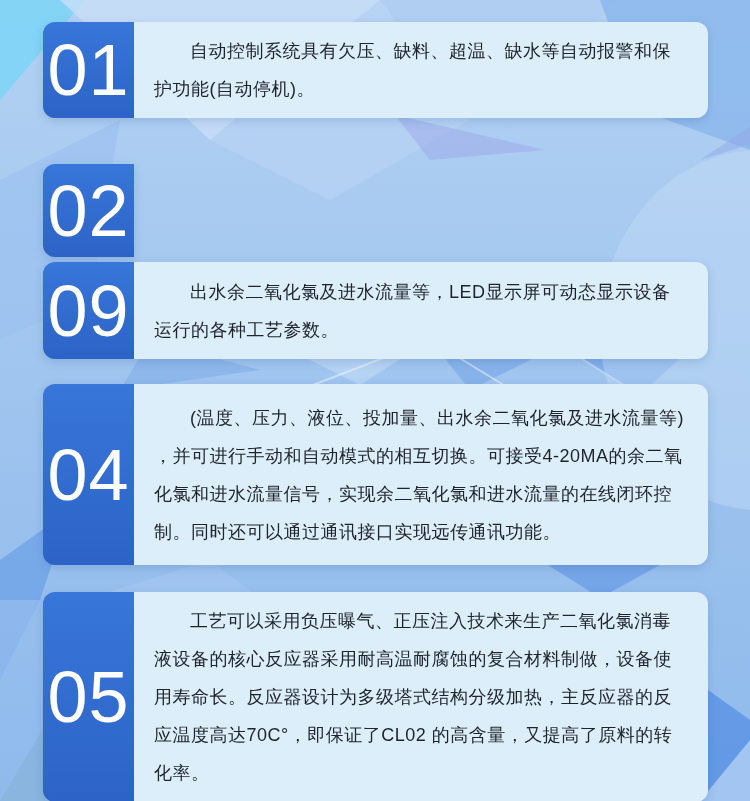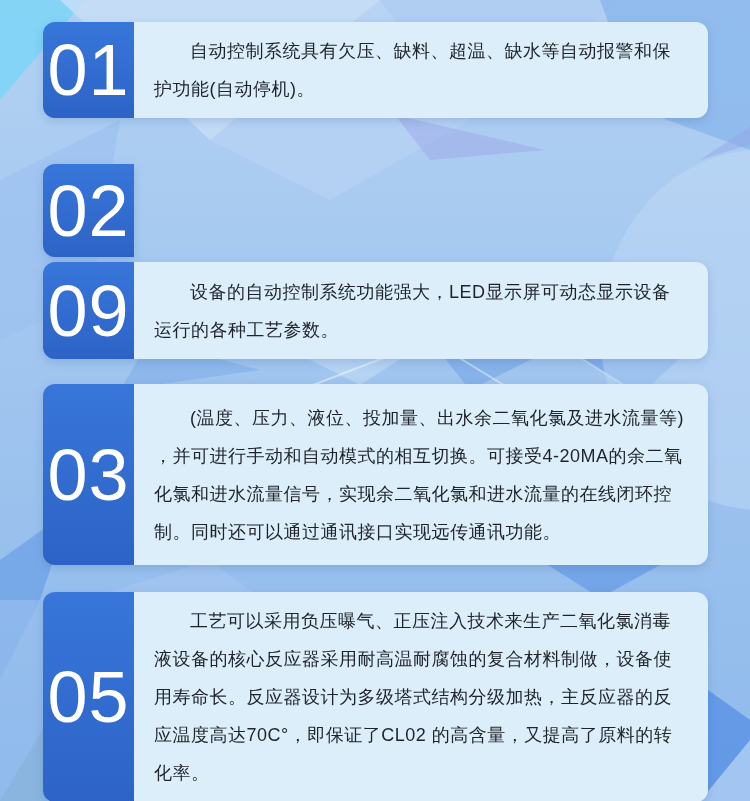--- a/index.html
+++ b/index.html
@@ -124,26 +124,26 @@
     </div>
   </div>
 
   <div class="row r2">
     <div class="num">02</div>
   </div>
 
   <div class="row r3">
     <div class="num">09</div>
     <div class="panel">
-      <p class="txt">设备的自动控制系统功能强大，LED显示屏可动态显示设备运行的各种工艺参数。</p>
+      <p class="txt">出水余二氧化氯及进水流量等，LED显示屏可动态显示设备运行的各种工艺参数。</p>
     </div>
   </div>
 
   <div class="row r4">
-    <div class="num">03</div>
+    <div class="num">04</div>
     <div class="panel">
       <p class="txt">(温度、压力、液位、投加量、出水余二氧化氯及进水流量等) ，并可进行手动和自动模式的相互切换。可接受4-20MA的余二氧化氯和进水流量信号，实现余二氧化氯和进水流量的在线闭环控制。同时还可以通过通讯接口实现远传通讯功能。</p>
     </div>
   </div>
 
   <div class="row r5">
     <div class="num">05</div>
     <div class="panel">
       <p class="txt">工艺可以采用负压曝气、正压注入技术来生产二氧化氯消毒液设备的核心反应器采用耐高温耐腐蚀的复合材料制做，设备使用寿命长。反应器设计为多级塔式结构分级加热，主反应器的反应温度高达70C°，即保证了CL02 的高含量，又提高了原料的转化率。</p>
     </div>

